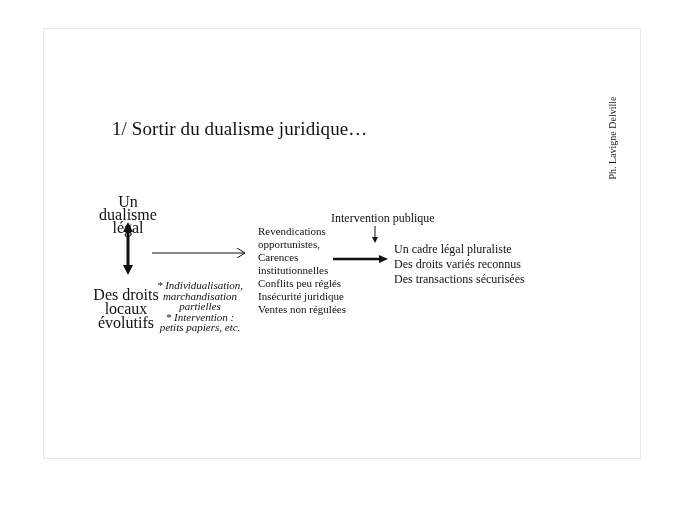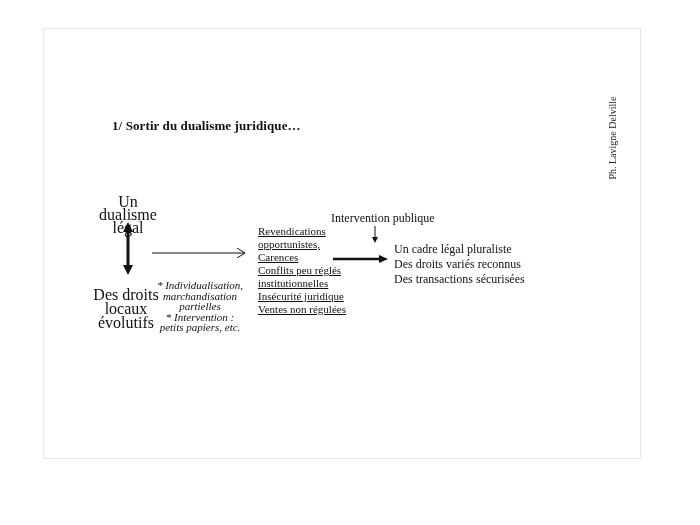--- a/index.html
+++ b/index.html
@@ -15,21 +15,21 @@
       position: absolute;
       left: 43px; top: 28px;
       width: 598px; height: 431px;
       border: 1px solid #e6e6e6;
       box-sizing: border-box;
       background: #ffffff;
     }
     .abs { position: absolute; }
     .title {
       left: 112px; top: 118px;
-      font-size: 13px; font-weight: bold;
+      font-size: 19px; font-weight: normal;
       white-space: nowrap;
       letter-spacing: 0.1px;
     }
     .author {
       left: 605px; top: 90px;
       width: 14px; height: 95px;
     }
     .author span {
       position: absolute;
       left: 50%; top: 50%;
@@ -40,21 +40,21 @@
     }
     .center-text { text-align: center; }
     .small { font-size: 16px; line-height: 13px; }
     .lbl-dualisme { left: 92px; top: 195px; width: 72px; }
     .lbl-droits { left: 90px; top: 288px; width: 72px; line-height: 14px; }
     .lbl-notes {
       left: 152px; top: 280px; width: 96px;
       font-size: 11px; line-height: 10.5px; font-style: italic;
     }
     .lbl-problems { left: 258px; top: 225px; width: 120px; font-size: 11px; line-height: 13px; }
-    .lbl-problems div { white-space: nowrap; text-decoration: underline; }
+    .lbl-problems div { white-space: nowrap; }
     .lbl-intervention {
       left: 331px; top: 211px;
       font-size: 12px; white-space: nowrap;
     }
     .lbl-results {
       left: 394px; top: 242px;
       font-size: 12px; font-weight: normal; line-height: 15px; white-space: nowrap;
     }
     svg.arrows { position: absolute; left: 0; top: 0; }
   </style>
@@ -85,22 +85,22 @@
   <div>marchandisation</div>
   <div>partielles</div>
   <div>* Intervention :</div>
   <div>petits papiers, etc.</div>
 </div>
 
 <div class="abs lbl-problems">
   <div>Revendications</div>
   <div>opportunistes,</div>
   <div>Carences</div>
+  <div>institutionnelles</div>
   <div>Conflits peu réglés</div>
-  <div>institutionnelles</div>
   <div>Insécurité juridique</div>
   <div>Ventes non régulées</div>
 </div>
 
 <div class="abs lbl-intervention">Intervention publique</div>
 
 <div class="abs lbl-results">
   <div>Un cadre légal pluraliste</div>
   <div>Des droits variés reconnus</div>
   <div>Des transactions sécurisées</div>

